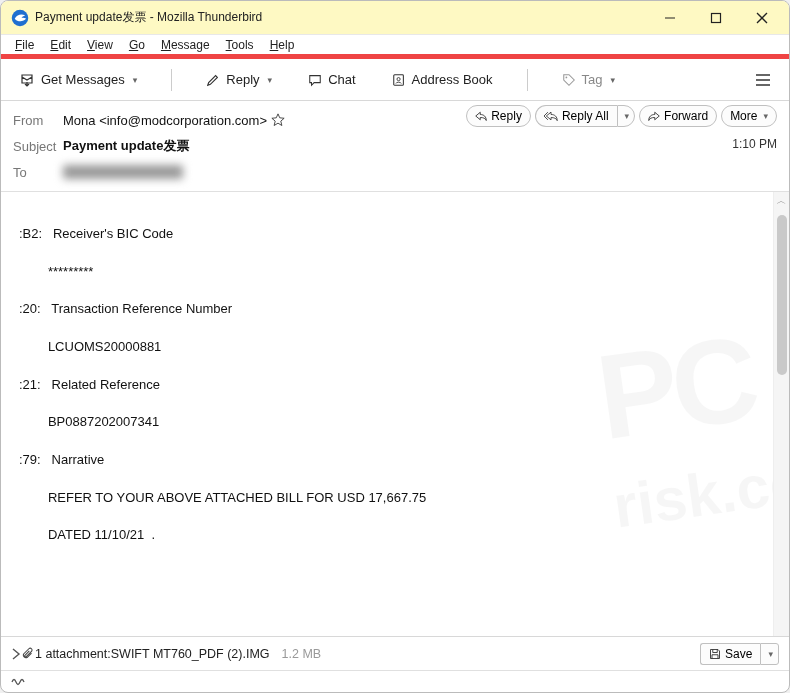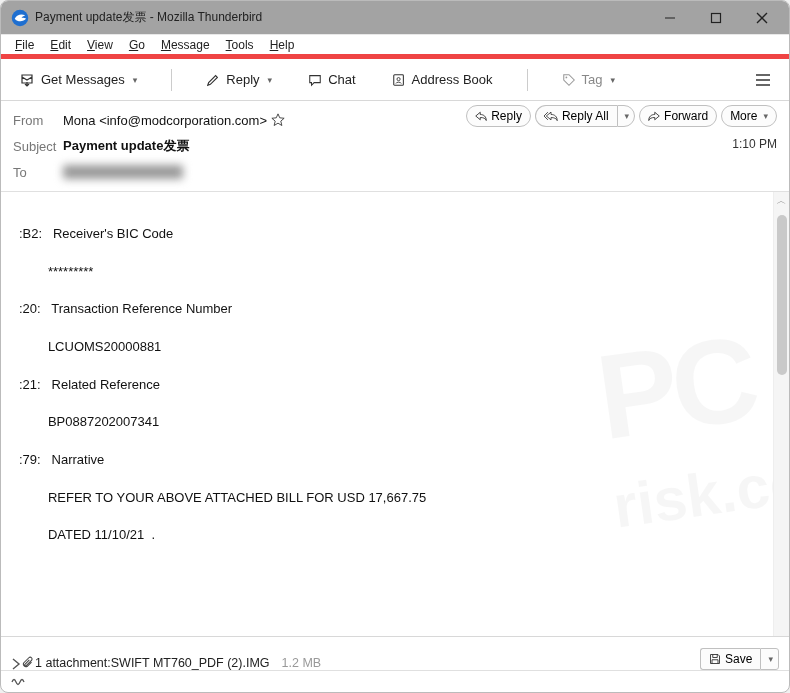--- a/index.html
+++ b/index.html
@@ -1,18 +1,18 @@
 <!DOCTYPE html>
 <html><head>
 <meta charset="utf-8">
 <style>
 * { margin: 0; padding: 0; box-sizing: border-box; font-family: "Segoe UI", Tahoma, sans-serif; }
 body { background: #f0f0f0; width: 790px; height: 693px; overflow: hidden; position: relative; }
 .window { width: 790px; height: 693px; background: #fff; border: 1px solid #bbb; border-radius: 8px; overflow: hidden; display: flex; flex-direction: column; position: relative; }
-.titlebar { display: flex; align-items: center; height: 34px; padding: 0 4px 0 10px; background: #a3a3a3; border-bottom: 1px solid #e8e8e8; }
+.titlebar { display: flex; align-items: center; height: 34px; padding: 0 4px 0 10px; background: #fef9c3; border-bottom: 1px solid #e8e8e8; }
 .titlebar-icon { width: 18px; height: 18px; margin-right: 6px; }
 .titlebar-title { font-size: 12px; color: #222; flex: 1; white-space: nowrap; overflow: hidden; }
 .window-controls { display: flex; }
 .win-btn { width: 46px; height: 30px; display: flex; align-items: center; justify-content: center; cursor: pointer; }
 .menubar { display: flex; align-items: center; height: 24px; padding: 0 6px; font-size: 12px; color: #222; border-bottom: 5px solid #ef4444; }
 .menubar-item { padding: 2px 8px; cursor: pointer; }
 .menubar-item u { text-decoration: underline; }
 .toolbar { display: flex; align-items: center; height: 42px; padding: 0 10px; border-bottom: 1px solid #d8d8d8; gap: 20px; }
 .tool-btn { display: flex; align-items: center; gap: 6px; font-size: 13px; color: #222; padding: 4px 8px; border-radius: 3px; cursor: pointer; }
 .tool-sep { width: 1px; height: 22px; background: #ccc; margin: 0 6px; }
@@ -25,21 +25,21 @@
 .header-subject { font-weight: 600; }
 .action-btns { position: absolute; top: 4px; right: 12px; display: flex; gap: 4px; align-items: center; }
 .pill-btn { display: flex; align-items: center; gap: 4px; border: 1px solid #c0c0c0; border-radius: 11px; padding: 3px 8px; font-size: 12px; background: #fcfcfc; cursor: pointer; }
 .split-btn { display: flex; }
 .split-btn .pill-btn:first-child { border-top-right-radius: 0; border-bottom-right-radius: 0; border-right: none; }
 .split-btn .pill-btn:last-child { border-top-left-radius: 0; border-bottom-left-radius: 0; padding: 3px 5px; }
 .time-label { position: absolute; right: 12px; top: 36px; font-size: 12px; color: #333; }
 .blur { filter: blur(4px); background: #999; color: transparent; width: 120px; height: 14px; border-radius: 2px; }
 .body-area { flex: 1; overflow-y: auto; padding: 14px 18px; font-size: 13px; color: #111; line-height: 1.45; position: relative; }
 .body-area p { margin: 0; }
-.attach-bar { display: flex; align-items: flex-end; height: 34px; border-top: 1px solid #d8d8d8; padding: 0 10px; font-size: 12.5px; }
+.attach-bar { display: flex; align-items: center; height: 34px; border-top: 1px solid #d8d8d8; padding: 0 10px; font-size: 12.5px; }
 .attach-name { color: #222; }
 .attach-size { color: #999; margin-left: 12px; }
 .save-btn { border: 1px solid #c0c0c0; border-radius: 3px; padding: 3px 8px; display: flex; align-items: center; gap: 4px; background: #fcfcfc; cursor: pointer; font-size:12px; }
 .status-bar { height: 22px; border-top: 1px solid #e0e0e0; display: flex; align-items: center; padding: 0 10px; font-size: 12px; }
 .scrollbar-stub { position: absolute; right: 0; top: 0; bottom: 0; width: 16px; background: #f5f5f5; border-left: 1px solid #eee; display:flex; flex-direction:column; align-items:center; }
 .scroll-arrow { font-size: 10px; color: #888; padding: 2px 0; cursor: pointer; }
 .scrollbar-stub .thumb { width: 10px; height: 160px; background: #c9c9c9; border-radius: 5px; margin-top: 4px; }
 .watermark { position: absolute; right: -60px; top: 50%; transform: translateY(-50%) rotate(-8deg); font-size: 120px; font-weight: 800; color: rgba(0,0,0,0.035); pointer-events: none; letter-spacing: -6px; white-space: nowrap; }
 .watermark .sub { font-size: 60px; display:block; margin-top:-20px; letter-spacing: 0; }
 svg { display: block; }

